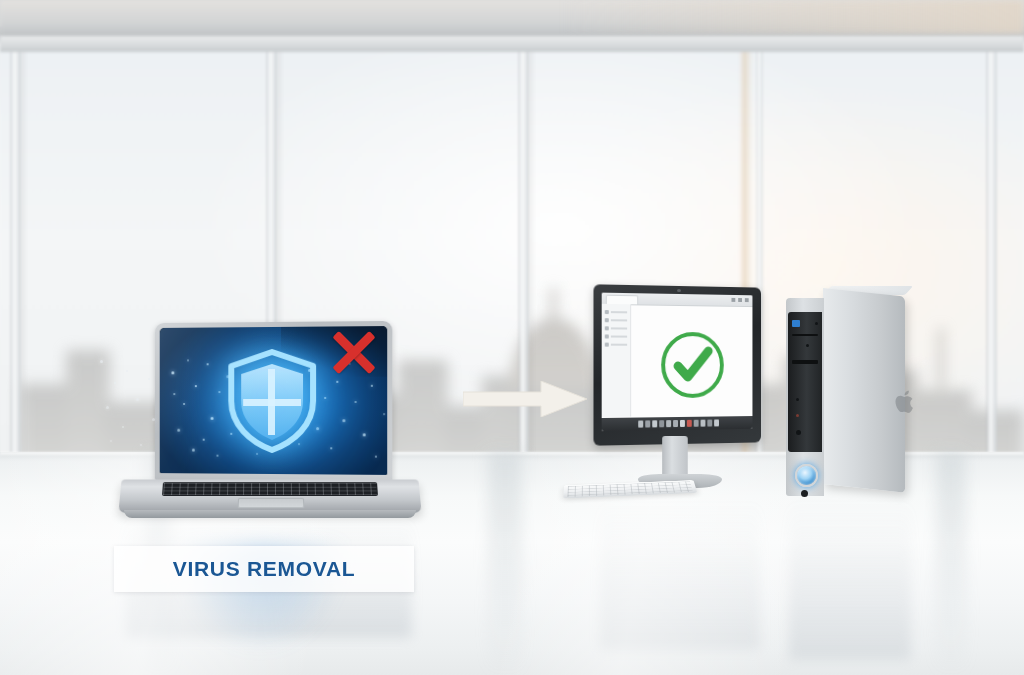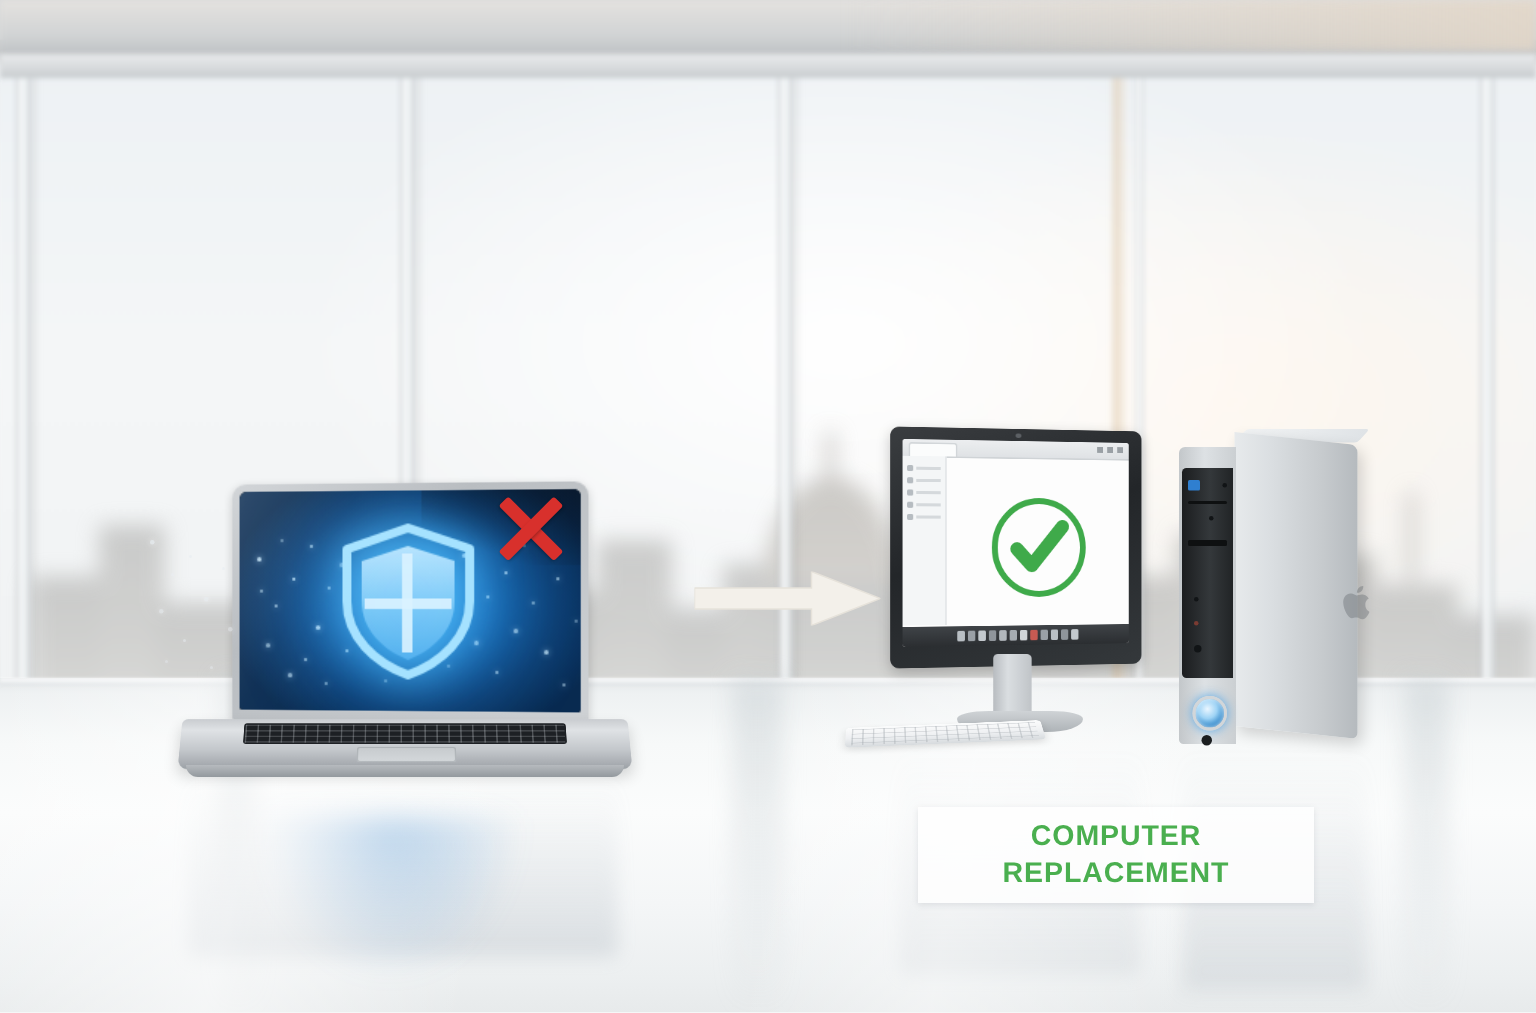--- a/index.html
+++ b/index.html
@@ -703,19 +703,18 @@
         <div class="tower-dot" style="left:8px; top:86px;"></div>
         <div class="tower-dot" style="left:8px; top:102px; background:#7a3b32;"></div>
         <div class="tower-dot" style="left:8px; top:118px; width:5px; height:5px;"></div>
       </div>
       <div class="tower-power"></div>
       <div class="tower-jack"></div>
     </div>
   </div>
 
 
-
-  <div class="label-band label-right">
-    <span class="txt">COMPUTER</span>
-    <span class="txt">REPLACEMENT</span>
-  </div>
+  <div class="label-band label-left">
+    <span class="txt">VIRUS REMOVAL</span>
+  </div>
+
 
 </div>
 
 </body></html>

